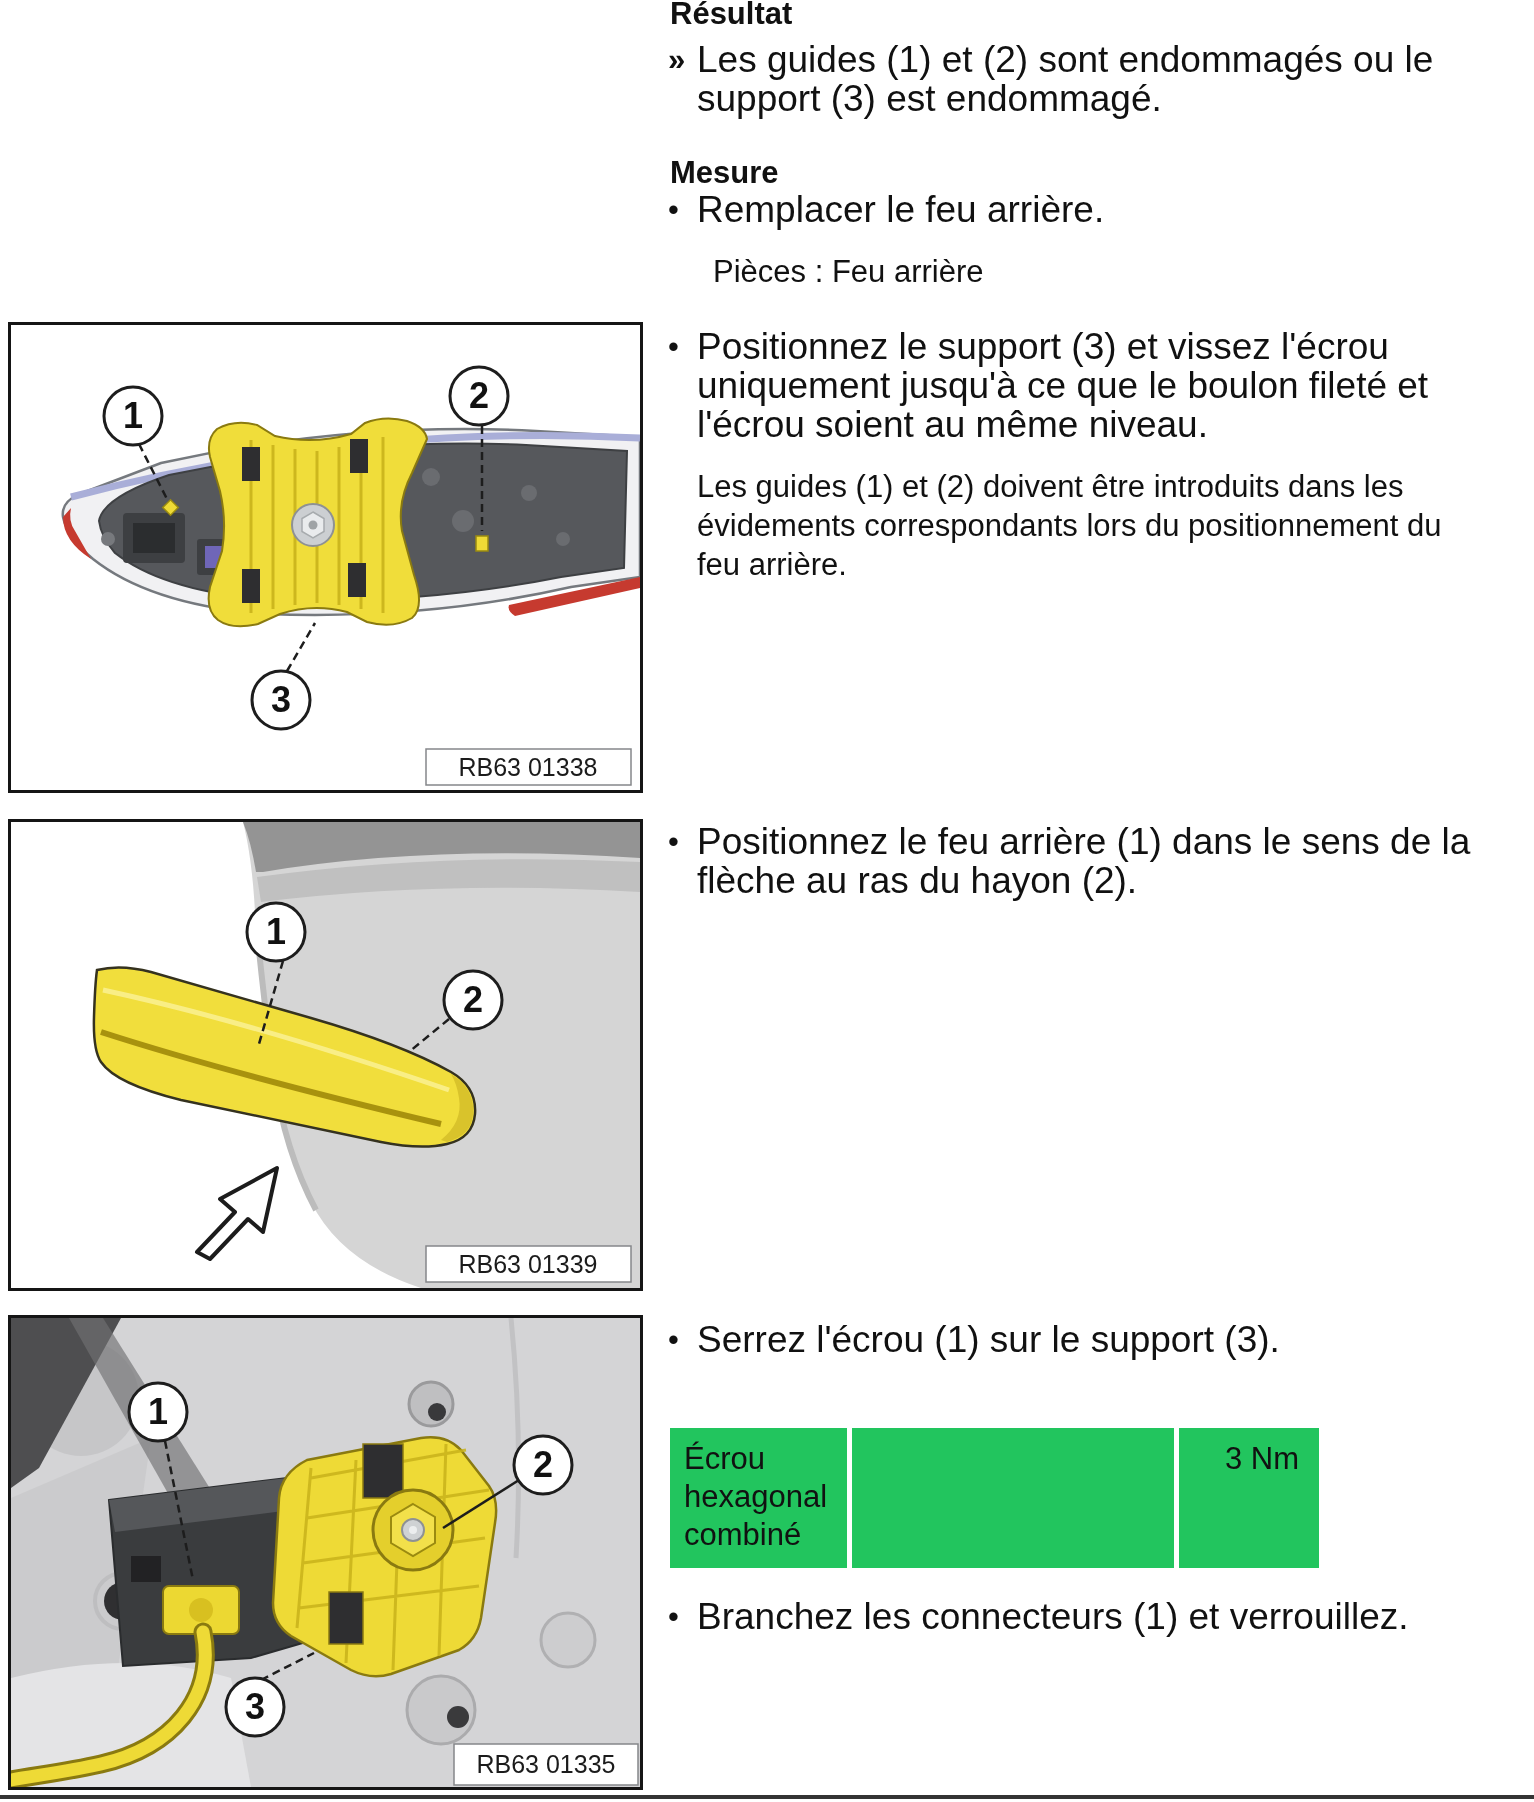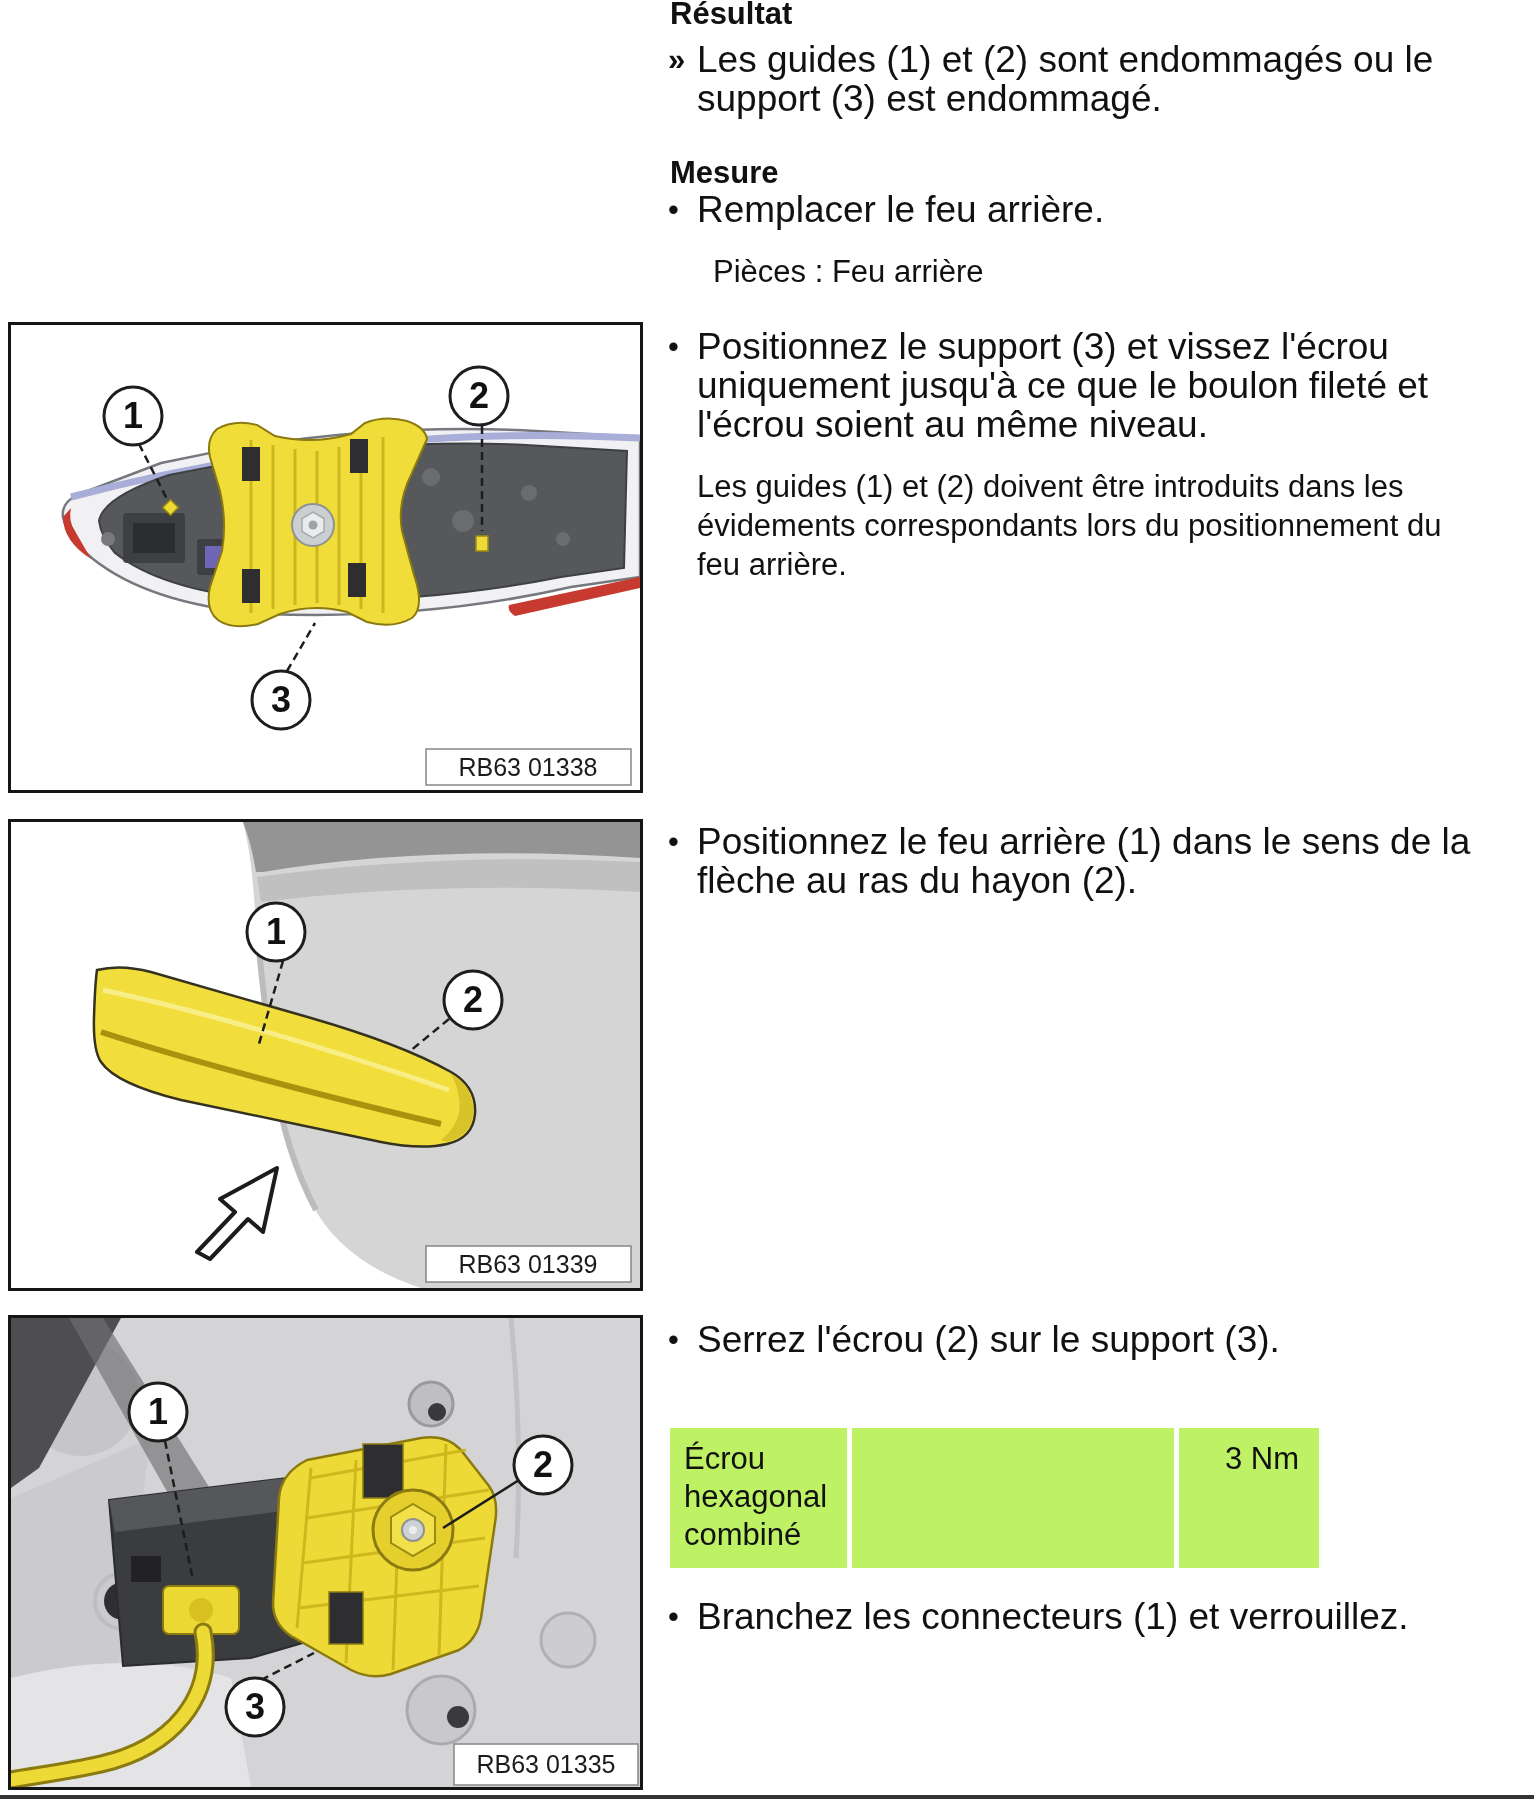--- a/index.html
+++ b/index.html
@@ -15,21 +15,21 @@
   .marker-guillemet{font-weight:bold;}
   .btext{width:778px;font-size:37px;line-height:39px;}
   .bold{font-weight:normal;margin-left:16px;}
   
   .fig{position:absolute;left:8px;width:629px;border:3px solid #151515;background:#fff;}
   .fig svg{display:block;}
   
   .tbl-head{position:absolute;left:670px;top:1378px;width:858px;font-size:31px;font-weight:bold;
     line-height:39px;border-bottom:5px solid #050505;height:40px;}
   .tbl{position:absolute;left:670px;top:1428px;width:862px;display:flex;gap:5px;}
-  .cell{background:#bef264;height:140px;box-sizing:border-box;padding:12px 26px 0 14px;
+  .cell{background:#22c55e;height:140px;box-sizing:border-box;padding:12px 26px 0 14px;
     font-size:31px;line-height:38px;}
   .c1{width:177px;} .c2{width:322px;} .c3{width:208px;} .c4{width:140px;text-align:right;padding-right:20px;}
   .bottom-rule{position:absolute;left:0;top:1795px;width:1534px;height:4px;background:#343434;}
   .callout-circle{fill:#ffffff;stroke:#1d1d1d;stroke-width:3;}
   .callout-num{font-size:36px;font-weight:bold;fill:#111;text-anchor:middle;}
   .leader{stroke:#1d1d1d;stroke-width:2.5;fill:none;stroke-dasharray:8 5;}
   .leader-solid{stroke:#1d1d1d;stroke-width:2.5;fill:none;}
   .fig-code{font-size:25px;fill:#1b1b1b;text-anchor:middle;}
   .code-box{fill:#ffffff;stroke:#85878a;stroke-width:1.5;}
 </style>
@@ -64,21 +64,21 @@
 
   <div class="abs para" style="left:697px;top:467px;width:778px;">Les guides (1) et (2) doivent être introduits dans les évidements correspondants lors du positionnement du feu arrière.</div>
 
   <div class="abs bullet-row" style="left:668px;top:822px;">
     <div class="marker">•</div>
     <div class="btext">Positionnez le feu arrière (1) dans le sens de la flèche au ras du hayon (2).</div>
   </div>
 
   <div class="abs bullet-row" style="left:668px;top:1320px;">
     <div class="marker">•</div>
-    <div class="btext">Serrez l'écrou (2) sur le support (3).</div>
+    <div class="btext">Serrez l'écrou (1) sur le support (3).</div>
   </div>
 
 
   <div class="tbl">
     <div class="cell c1">Écrou hexagonal combiné</div>
     <div class="cell c2"></div>
     <div class="cell c4">3 Nm</div>
   </div>
 
   <div class="abs bullet-row" style="left:668px;top:1597px;">

